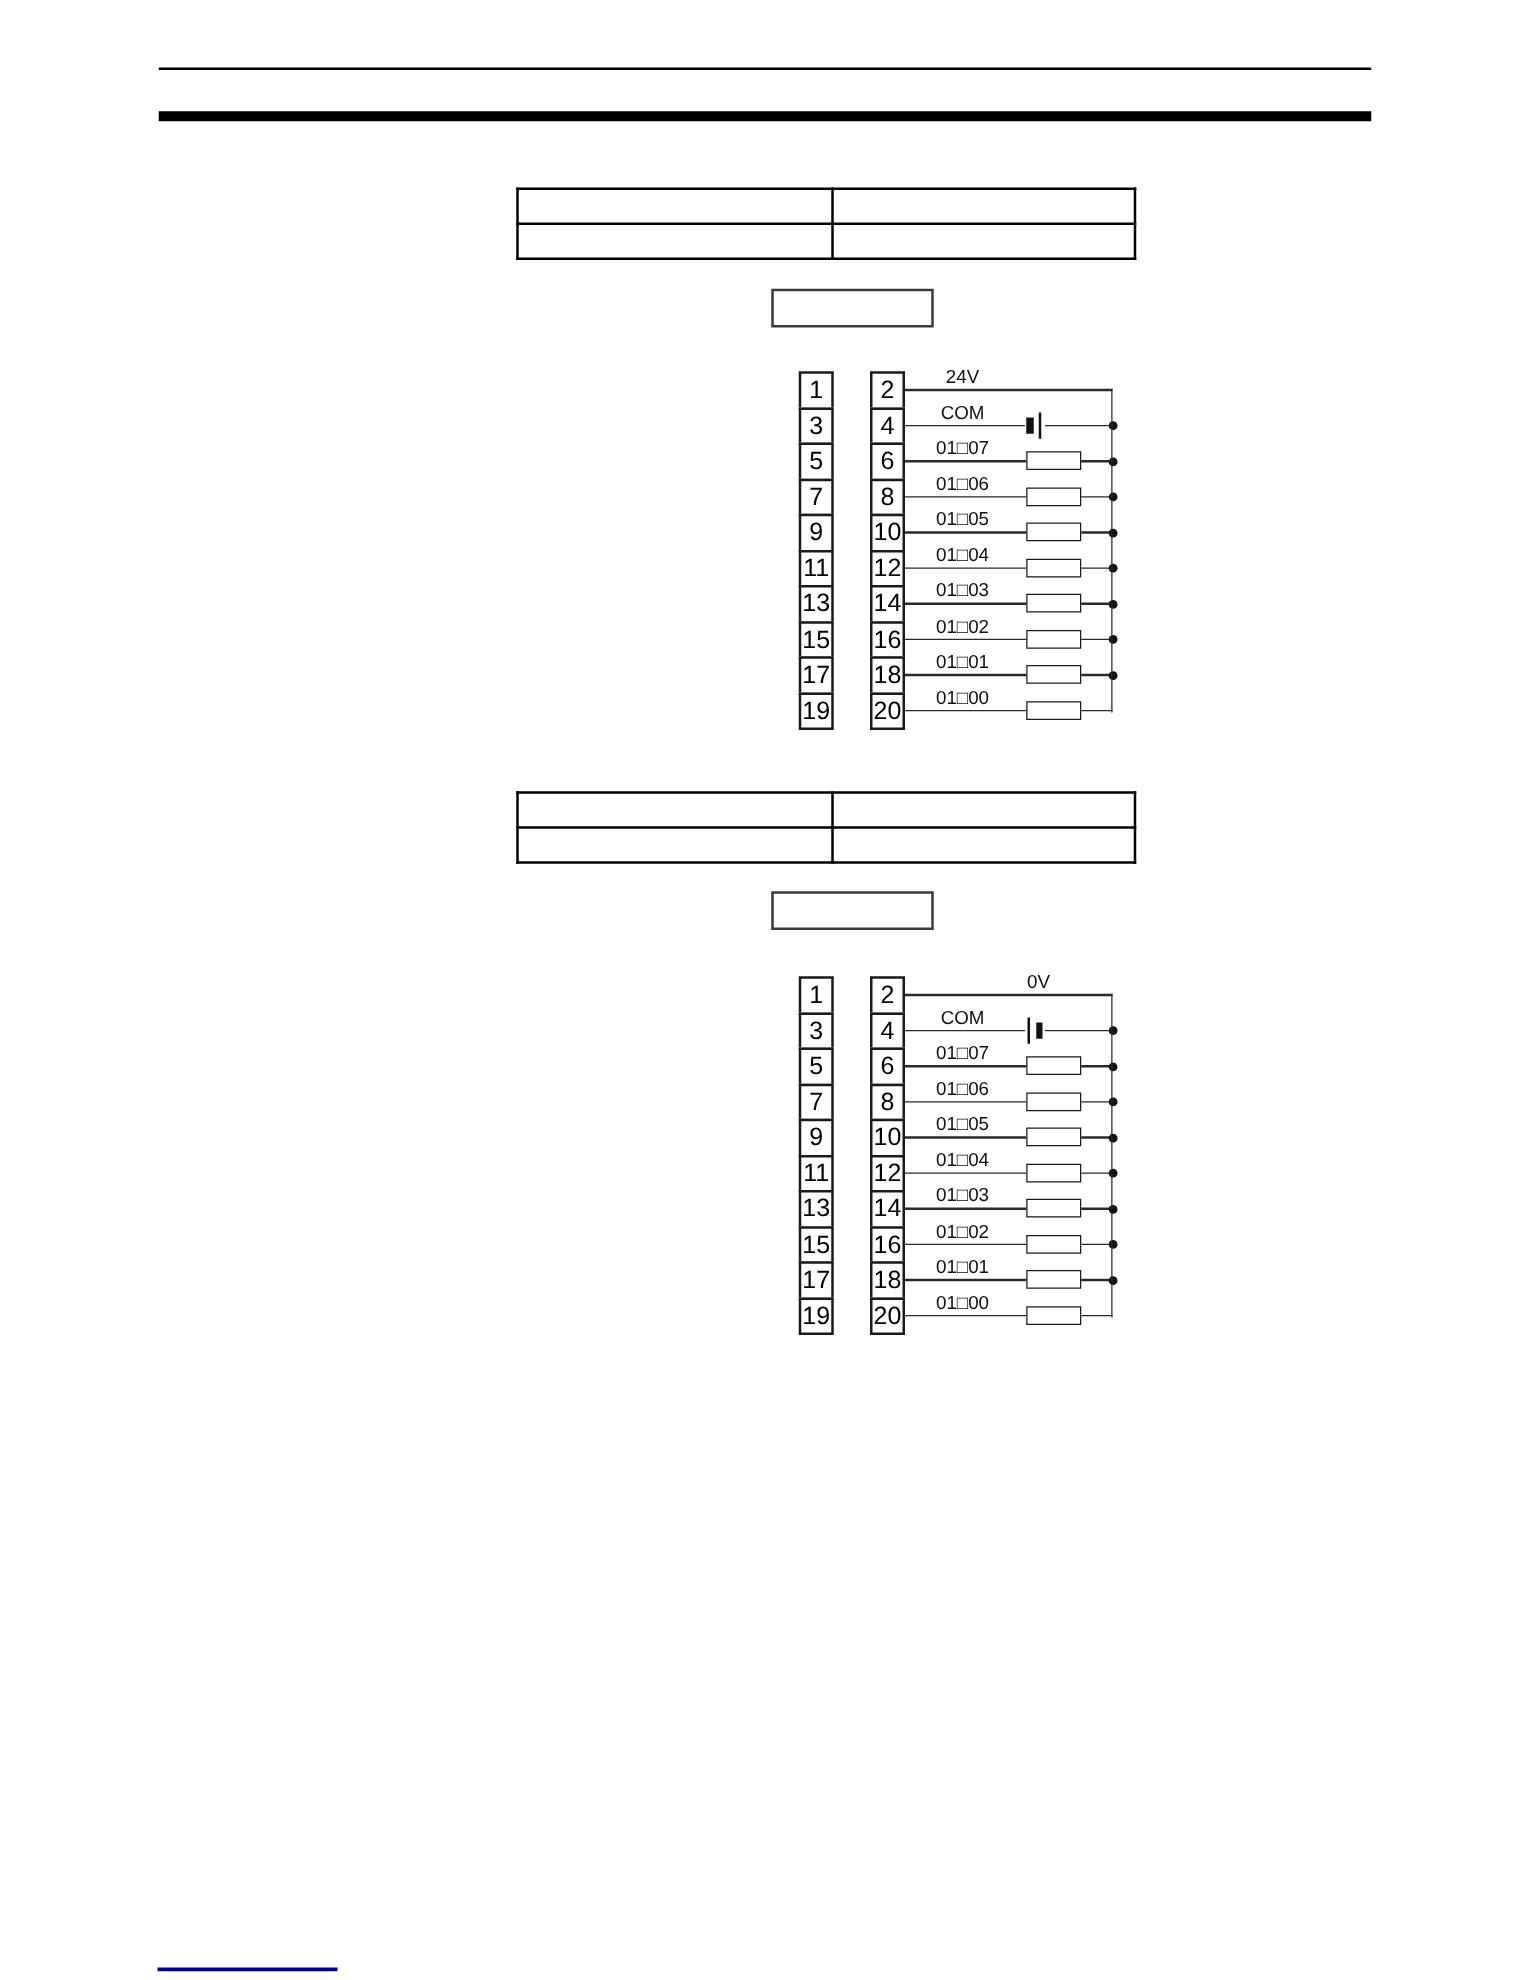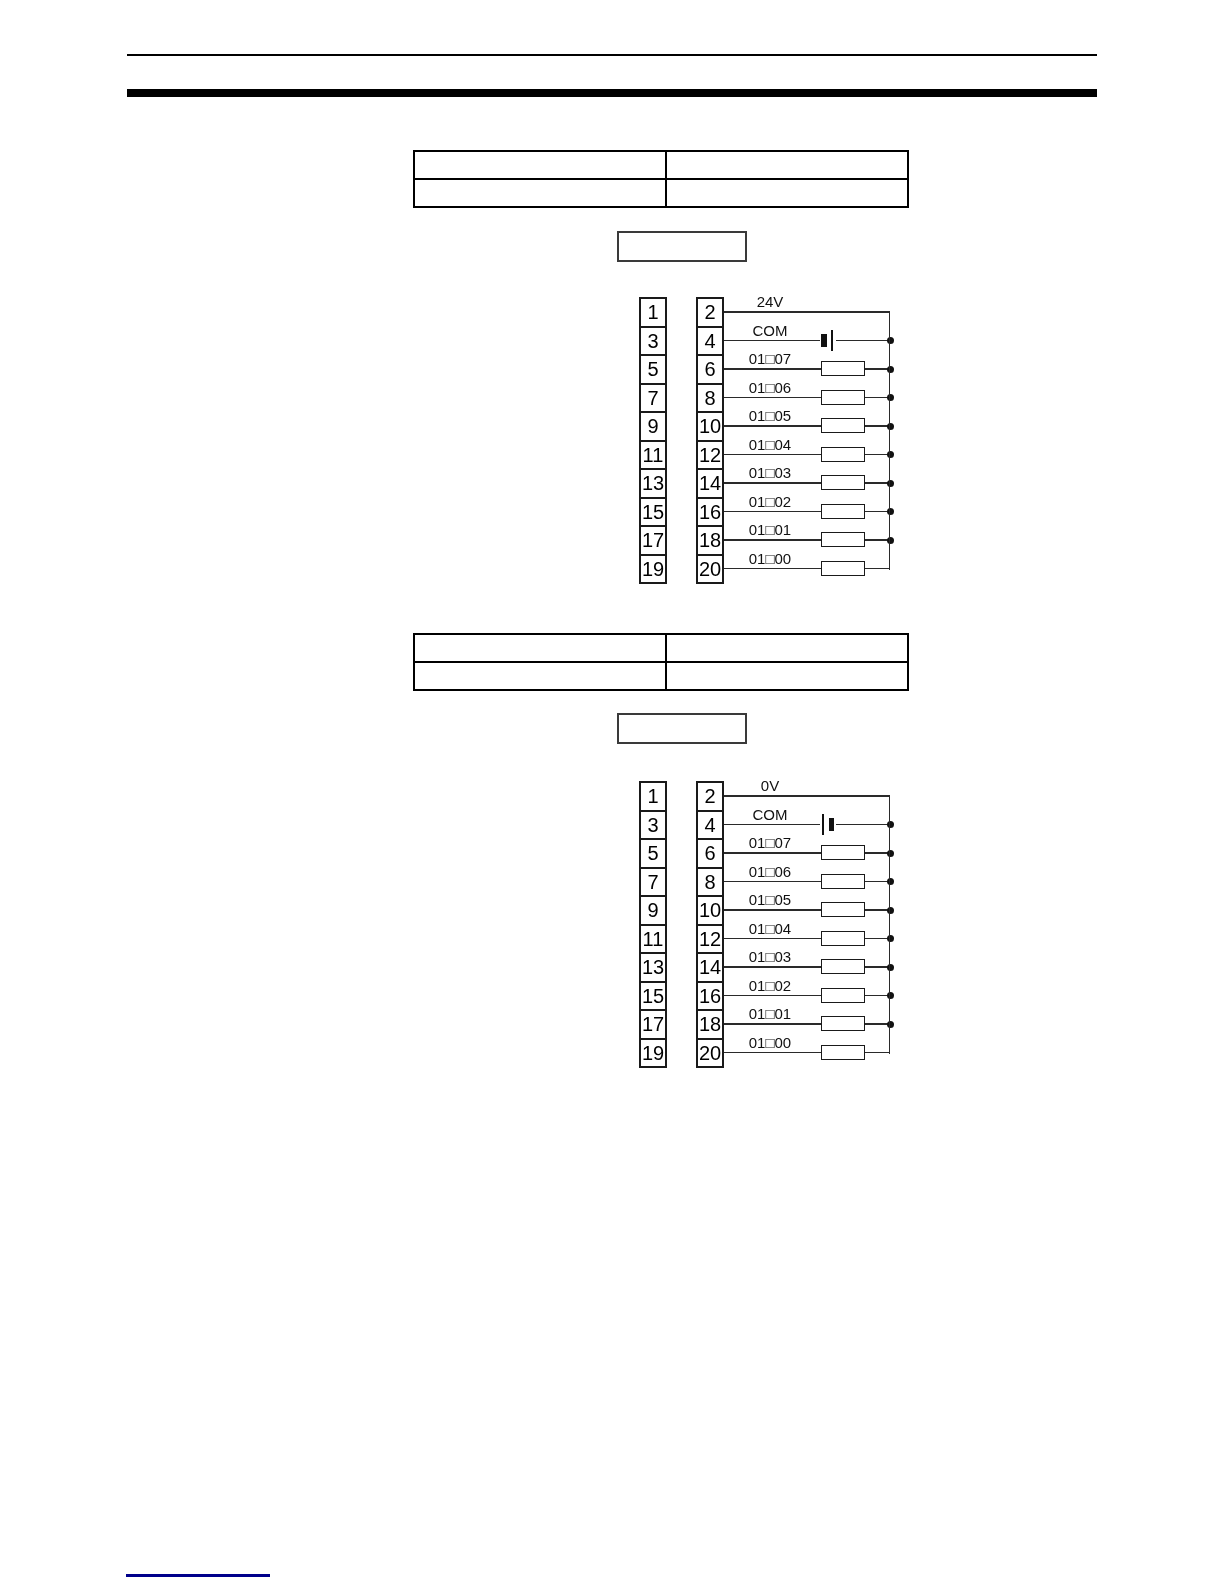--- a/index.html
+++ b/index.html
@@ -147,21 +147,21 @@
       <td></td>
     </tr>
   </tbody>
     </table>
 
   <div class="label-box b2"></div>
 
   <div class="diagram d2" id="diagram-1">
       <div class="term" style="left: 0px; top: 0px;">1</div>
       <div class="term" style="left: 57px; top: 0px;">2</div>
-      <div class="sig-label" style="top: -3px;">0V</div>
+      <div class="sig-label" style="top: -3px; text-align: right;">0V</div>
       <div class="wire" style="left: 85px; top: 14px; width: 166px;"></div>
       <div class="term" style="left: 0px; top: 28.5px;">3</div>
       <div class="term" style="left: 57px; top: 28.5px;">4</div>
       <div class="sig-label" style="top: 25.5px;">COM</div>
       <div class="wire" style="left: 85px; top: 42.5px; width: 96px;"></div>
       <div class="wire" style="left: 197px; top: 42.5px; width: 54px;"></div>
       <div class="bat-thin" style="left: 183px; top: 33px;"></div>
       <div class="bat-thick" style="left: 189.5px; top: 37px;"></div>
       <div class="dot" style="left: 248px; top: 40px;"></div>
       <div class="term" style="left: 0px; top: 57px;">5</div>

